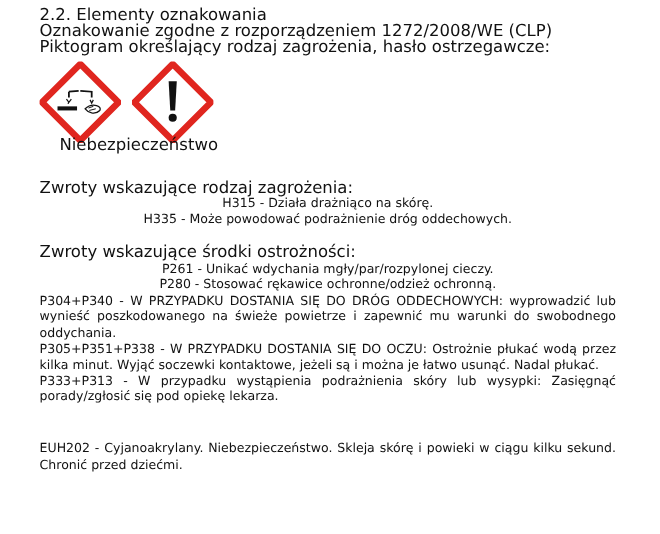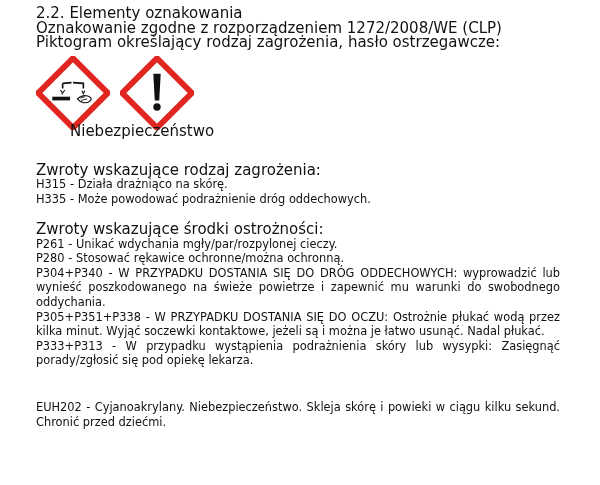--- a/index.html
+++ b/index.html
@@ -1,20 +1,20 @@
 <!DOCTYPE html>
 <html><head>
 <meta charset="utf-8">
 <style>
   html, body { margin: 0; padding: 0; background: #ffffff; }
   body { width: 600px; height: 485px; position: relative; overflow: hidden;
          font-family: "DejaVu Sans", sans-serif; color: #111; font-size: 11.4px; }
   .doc { position: absolute; left: 36px; top: 6px; width: 524px; }
   .h { font-weight: normal; line-height: 14.5px; font-size: 15px; }
-  .line { line-height: 14.6px; }
+  .line { line-height: 14.6px; text-align: center; }
   .just { text-align: justify; text-align-last: left; }
   .picto-row { position: relative; height: 78px; margin-top: 6px; }
   .picto { position: absolute; top: 0; width: 74px; height: 74px; }
   .gap { height: 16px; }
   .gap2 { height: 15px; }
   b { font-weight: bold; }
 </style>
 </head>
 <body>
 
@@ -34,32 +34,32 @@
       <path d="M56,58 q6,-6 14,-4 q6,2 4,6 q-4,4 -10,3 q-5,-1 -8,-5 z" fill="none" stroke="#111" stroke-width="1.6"></path>
       <path d="M60,57 l6,-2 M61,60 l8,-2" stroke="#111" stroke-width="1.2"></path>
     </svg>
     <svg class="picto" style="left:84px;" viewBox="0 0 100 100">
       <polygon points="50,3 97,50 50,97 3,50" fill="#fff" stroke="#e0261f" stroke-width="8"></polygon>
       <path d="M45,24 L55,24 L53,60 L47,60 Z" fill="#111"></path>
       <circle cx="50" cy="69" r="5" fill="#111"></circle>
     </svg>
   </div>
   <div style="position:relative;height:14px;">
-    <div class="h" style="position:absolute;left:34px;top:-10px;">Niebezpieczeństwo</div>
+    <div class="h" style="position:absolute;left:18px;top:-10px;">Niebezpieczeństwo</div>
   </div>
 
   <div class="gap2"></div>
   <div class="h">Zwroty wskazujące rodzaj zagrożenia:</div>
   <div class="line">H315 - Działa drażniąco na skórę.</div>
   <div class="line">H335 - Może powodować podrażnienie dróg oddechowych.</div>
 
   <div class="gap"></div>
   <div class="h">Zwroty wskazujące środki ostrożności:</div>
   <div class="line">P261 - Unikać wdychania mgły/par/rozpylonej cieczy.</div>
-  <div class="line">P280 - Stosować rękawice ochronne/można ochronną.</div>
+  <div class="line">P280 - Stosować rękawice ochronne/odzież ochronną.</div>
   <div class="line just">P304+P340 - W PRZYPADKU DOSTANIA SIĘ DO DRÓG ODDECHOWYCH: wyprowadzić lub wynieść poszkodowanego na świeże powietrze i zapewnić mu warunki do swobodnego oddychania.</div>
   <div class="line just">P305+P351+P338 - W PRZYPADKU DOSTANIA SIĘ DO OCZU: Ostrożnie płukać wodą przez kilka minut. Wyjąć soczewki kontaktowe, jeżeli są i można je łatwo usunąć. Nadal płukać.</div>
   <div class="line just">P333+P313 - W przypadku wystąpienia podrażnienia skóry lub wysypki: Zasięgnąć porady/zgłosić się pod opiekę lekarza.</div>
 
   <div class="gap"></div>
 
   <div class="gap"></div>
   <div class="line just">EUH202 - Cyjanoakrylany. Niebezpieczeństwo. Skleja skórę i powieki w ciągu kilku sekund. Chronić przed dziećmi.</div>
 </div>
 

